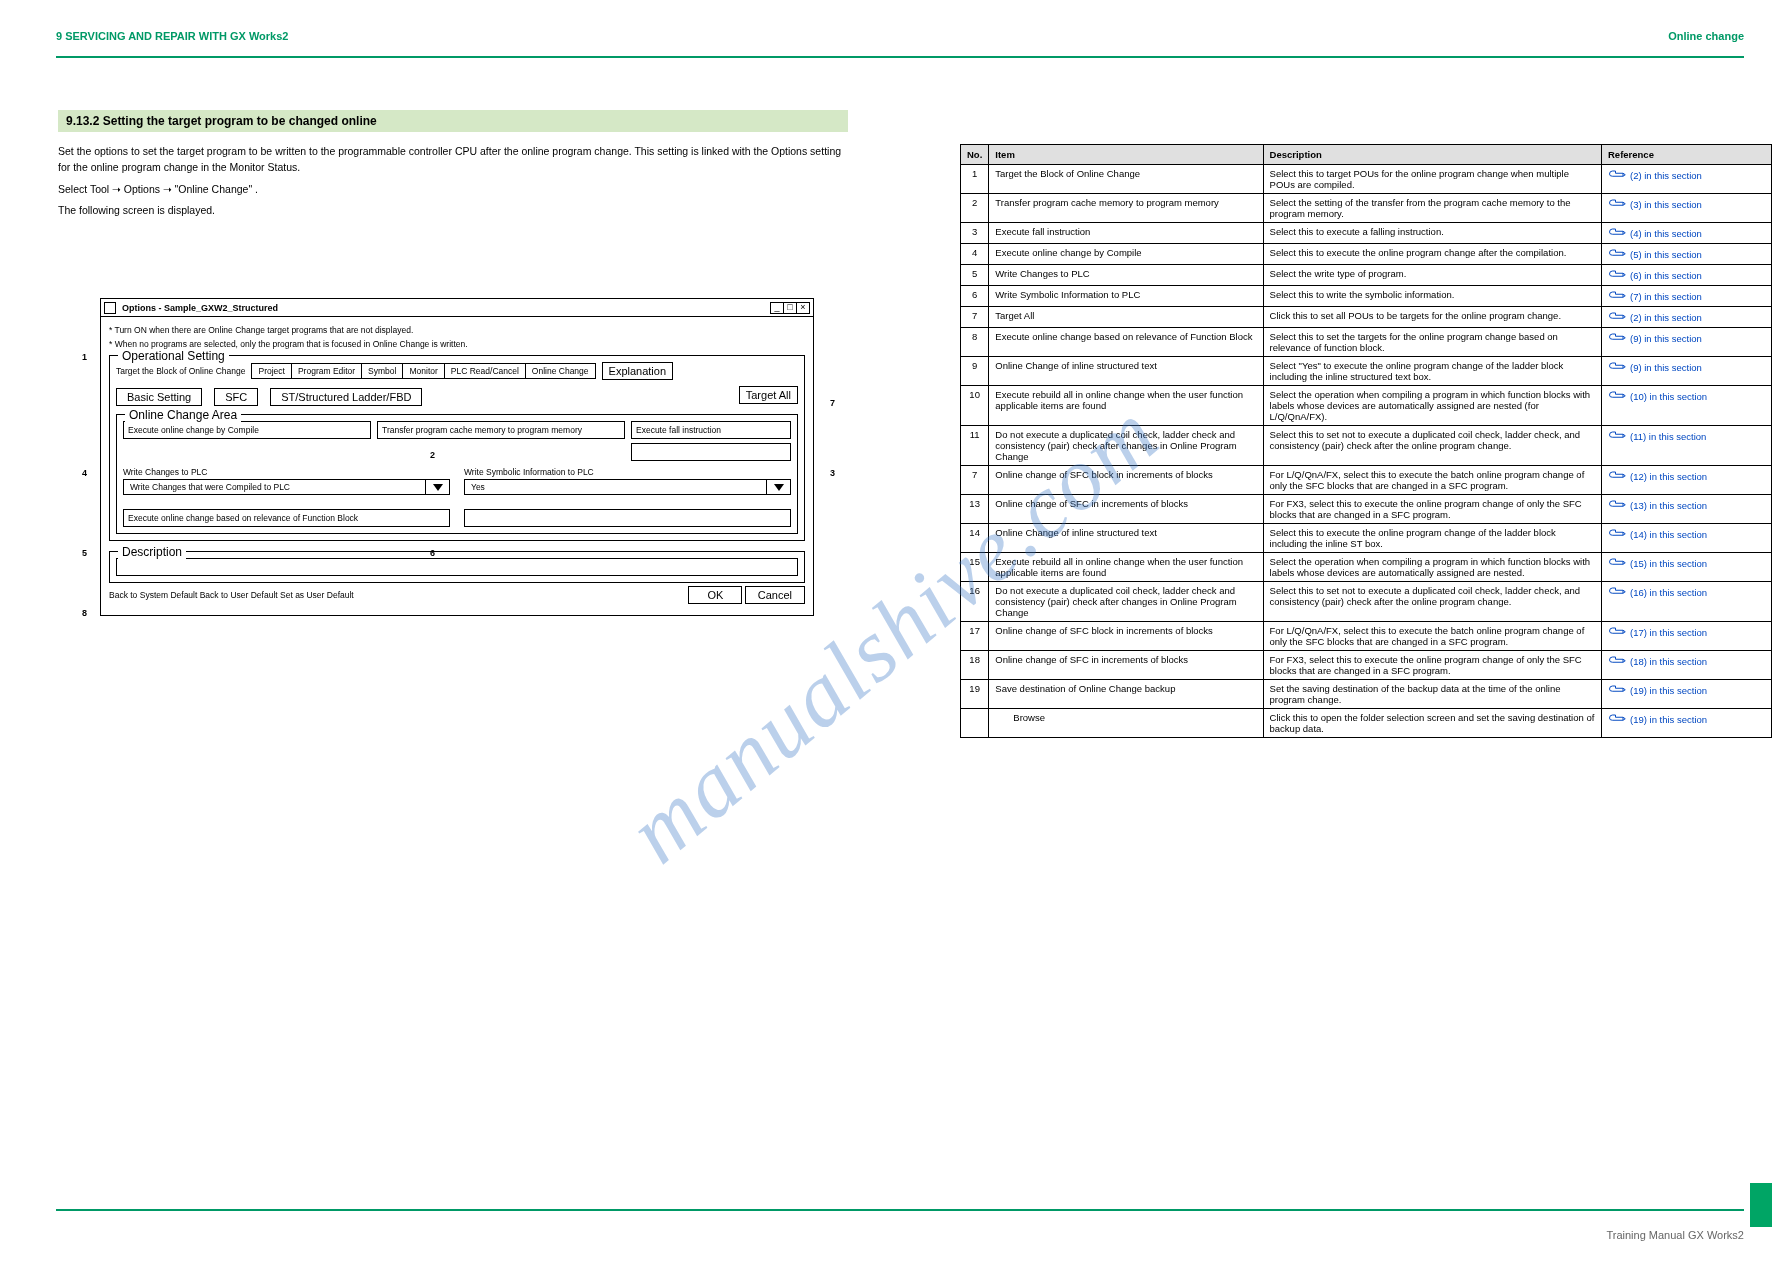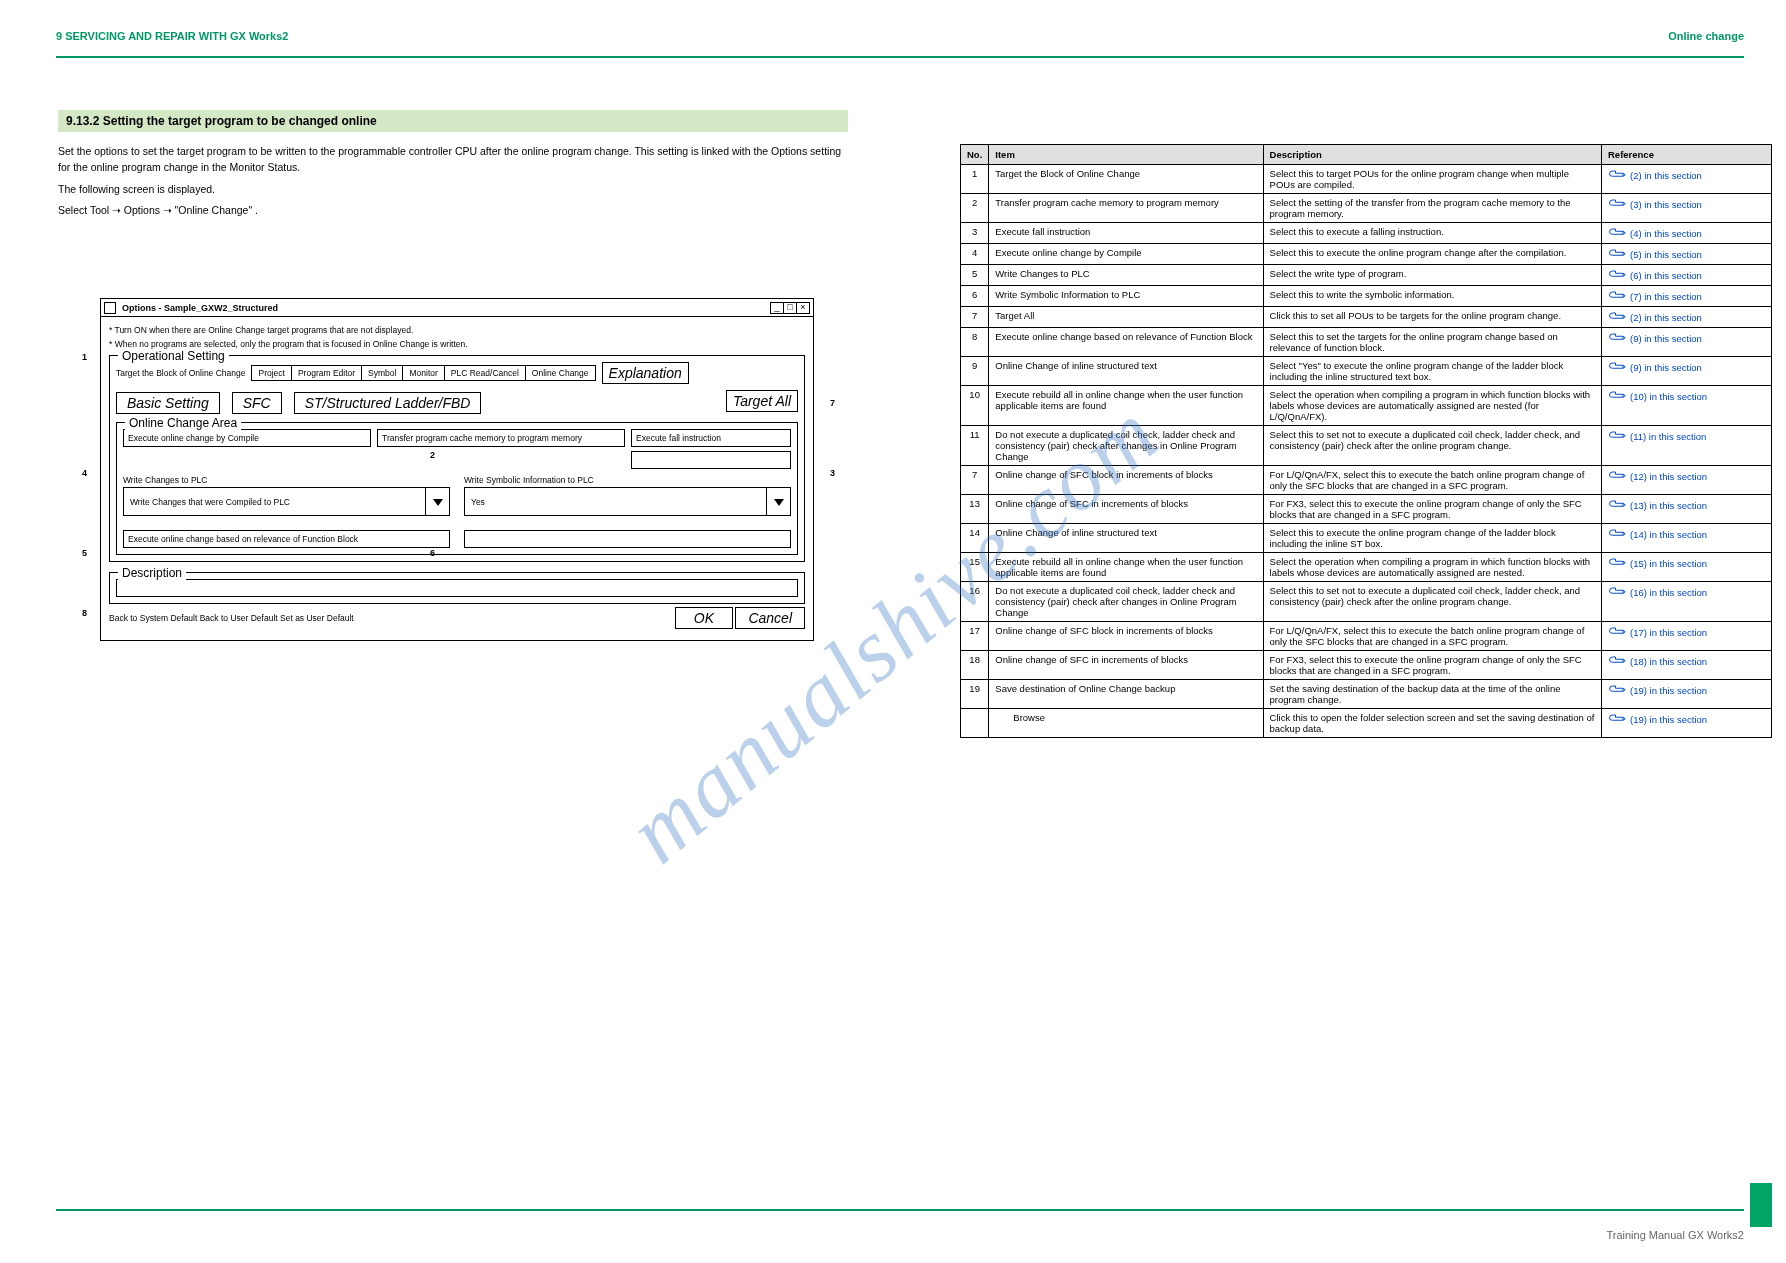--- a/index.html
+++ b/index.html
@@ -115,43 +115,42 @@
   }
   .tab-strip .tab {
     border-right: 1px solid #000;
     padding: 2px 6px;
     font-size: 8.5px;
   }
   .tab-strip .tab:last-child { border-right: none; }
   .btn {
     border: 1px solid #000;
     padding: 2px 6px;
-    font-size: 14px;
+    font-size: 11px;
     white-space: nowrap;
-    font-style: italic;
   }
   .subtabs { display: flex; gap: 12px; margin-top: 4px; }
   .subtabs .btn { padding: 2px 10px; }
   .input-box {
     border: 1px solid #000;
     height: 18px;
     padding: 0 4px;
     display: flex;
     align-items: center;
     font-size: 8.5px;
     flex: 1;
     background: #fff;
   }
   .big-input { width: 100%; }
   .two-col-wrap { display: flex; gap: 14px; }
   .two-col-wrap .col { flex: 1; }
   .dropdown {
     display: flex;
     border: 1px solid #000;
-    height: 29px;
+    height: 16px;
   }
   .dropdown .dd-body {
     flex: 1; padding: 0 6px; font-size: 8.5px;
     display: flex; align-items: center;
   }
   .dropdown .dd-btn {
     width: 24px;
     border-left: 1px solid #000;
     display: flex; align-items: center; justify-content: center;
   }
@@ -246,22 +245,22 @@
 <body>
 
 <div class="chapter-header">9   SERVICING AND REPAIR WITH GX Works2</div>
 <div class="chapter-sub">Online change</div>
 <div class="page-rule-top"></div>
 
 <div class="section-band">9.13.2    Setting the target program to be changed online</div>
 
 <div class="left-col">
   <p>Set the options to set the target program to be written to the programmable controller CPU after the online program change. This setting is linked with the Options setting for the online program change in the Monitor Status.</p>
+  <p>Select  Tool ➝ Options ➝ "Online Change" .</p>
   <p>The following screen is displayed.</p>
-  <p>Select  Tool ➝ Options ➝ "Online Change" .</p>
 </div>
 
 <div class="dialog">
   <div class="titlebar">
     <span class="sysbox"></span>
     <span class="dialog-title">Options - Sample_GXW2_Structured</span>
     <span class="wbtns">
       <span class="wbtn">_</span>
       <span class="wbtn">□</span>
       <span class="wbtn">×</span>

